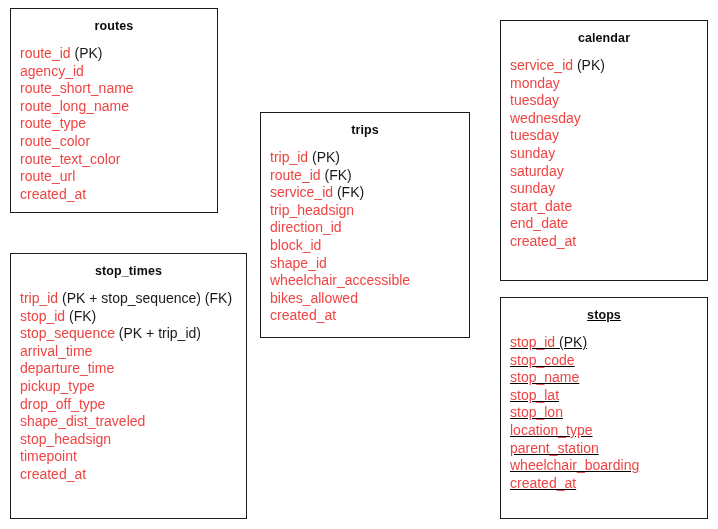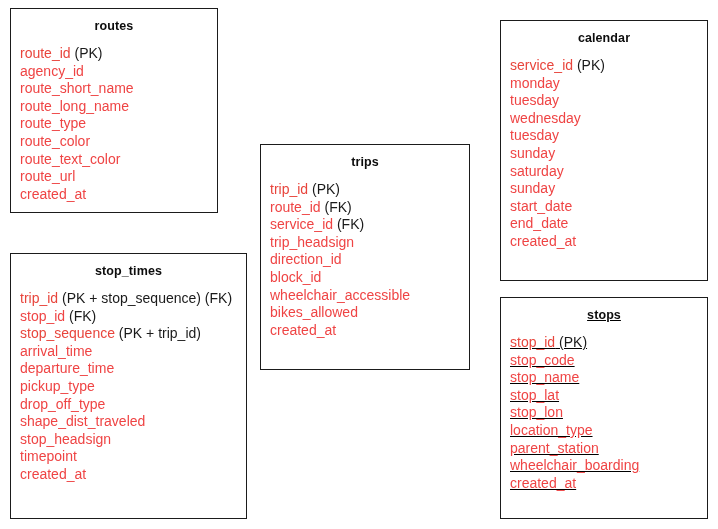--- a/index.html
+++ b/index.html
@@ -51,21 +51,21 @@
   .field-name.pk {
     color: #e8453c;
   }
   .field-note {
     color: #1a1a1a;
   }
 
   
   #ent-routes      { left: 10px;  top: 8px;   width: 208px; height: 205px; }
   #ent-stop_times  { left: 10px;  top: 253px; width: 237px; height: 266px; }
-  #ent-trips       { left: 260px; top: 112px; width: 210px; height: 226px; margin-top: 32px; }
+  #ent-trips       { left: 260px; top: 112px; width: 210px; height: 226px; }
   #ent-calendar    { left: 500px; top: 20px;   width: 208px; height: 261px; }
   #ent-stops       { left: 500px; top: 297px; width: 208px; height: 222px; text-decoration: underline; }
 </style>
 </head>
 <body>
 
 <div id="canvas">
     <div class="entity" id="ent-routes">
       <div class="entity-title">routes</div>
       <div class="field-list">
@@ -98,20 +98,21 @@
     </div>
     <div class="entity" id="ent-trips">
       <div class="entity-title">trips</div>
       <div class="field-list">
         <div class="field-row"><span class="field-name pk">trip_id</span><span class="field-note"> (PK)</span></div>
         <div class="field-row"><span class="field-name">route_id</span><span class="field-note"> (FK)</span></div>
         <div class="field-row"><span class="field-name">service_id</span><span class="field-note"> (FK)</span></div>
         <div class="field-row"><span class="field-name">trip_headsign</span><span class="field-note"></span></div>
         <div class="field-row"><span class="field-name">direction_id</span><span class="field-note"></span></div>
         <div class="field-row"><span class="field-name">block_id</span><span class="field-note"></span></div>
+        <div class="field-row"><span class="field-name">shape_id</span><span class="field-note"></span></div>
         <div class="field-row"><span class="field-name">wheelchair_accessible</span><span class="field-note"></span></div>
         <div class="field-row"><span class="field-name">bikes_allowed</span><span class="field-note"></span></div>
         <div class="field-row"><span class="field-name">created_at</span><span class="field-note"></span></div>
       </div>
     </div>
     <div class="entity" id="ent-calendar">
       <div class="entity-title">calendar</div>
       <div class="field-list">
         <div class="field-row"><span class="field-name pk">service_id</span><span class="field-note"> (PK)</span></div>
         <div class="field-row"><span class="field-name">monday</span><span class="field-note"></span></div>

